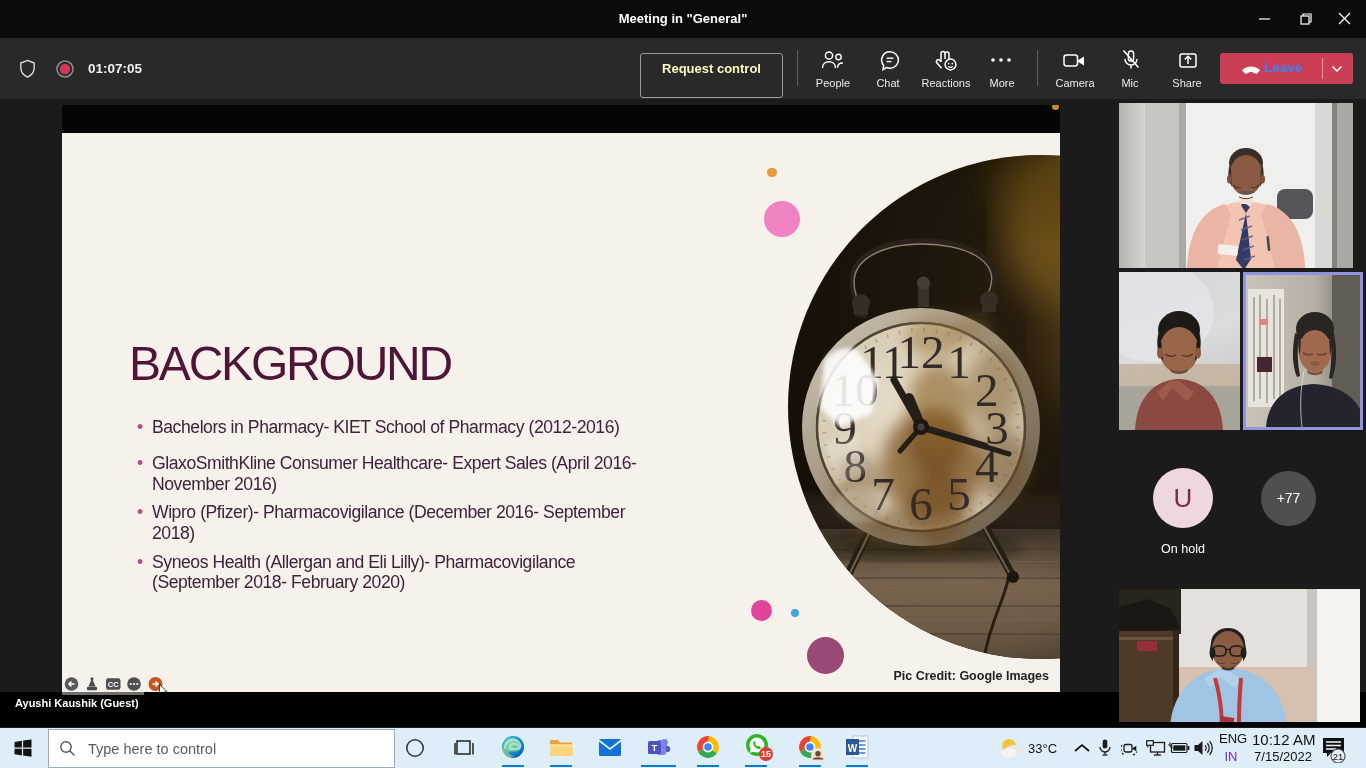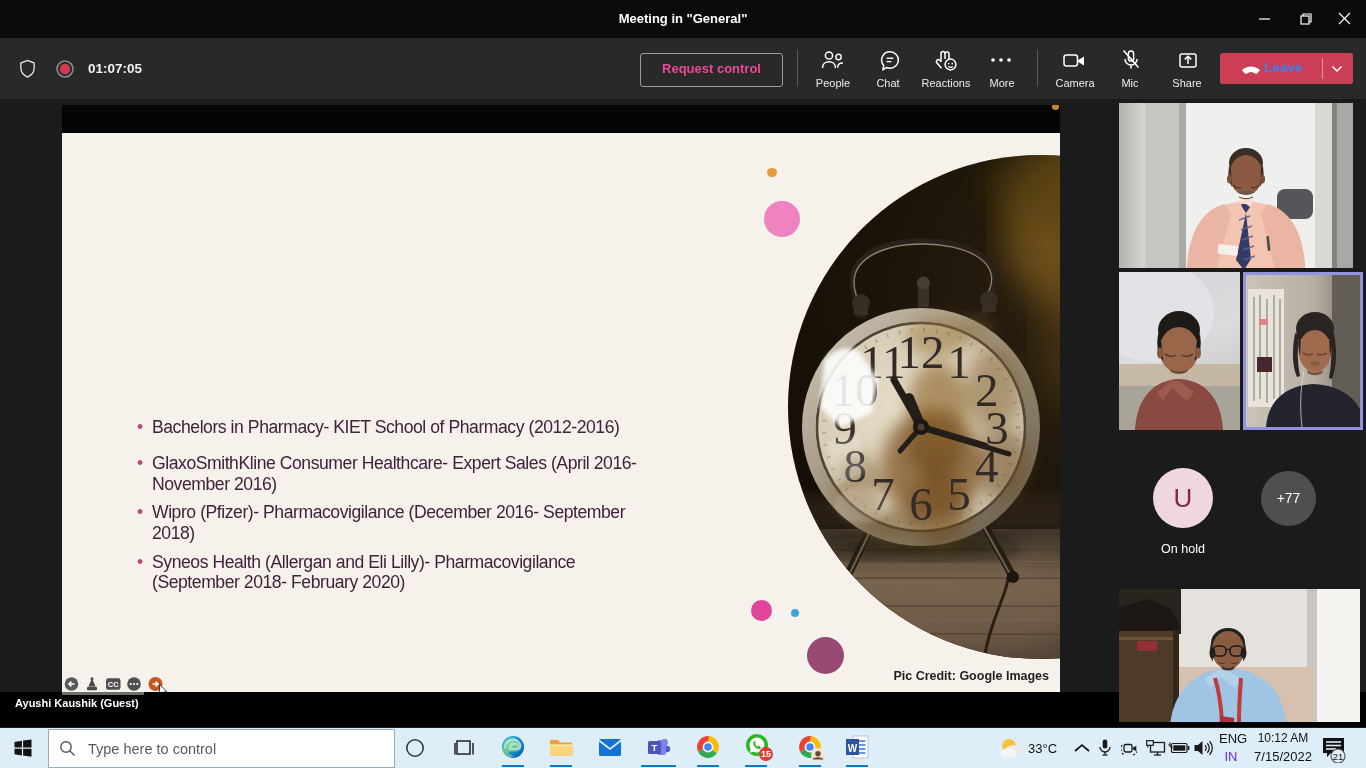--- a/index.html
+++ b/index.html
@@ -39,22 +39,22 @@
   <svg class="abs" style="left:18px;top:21px" width="19" height="20" viewBox="0 0 20 21">
     <path d="M10,1.5 L17,4.2 V9.5 c0,4.8-3.2,7.8-7,9.6 C6.2,17.3 3,14.3 3,9.5 V4.2 Z" fill="none" stroke="#e2e2e2" stroke-width="1.4"></path>
   </svg>
 
   <svg class="abs" style="left:55px;top:21px" width="20" height="20" viewBox="0 0 20 20">
     <circle cx="10" cy="10" r="8" fill="none" stroke="#8a8a8a" stroke-width="1.6"></circle>
     <circle cx="10" cy="10" r="5.2" fill="#d13a52"></circle>
   </svg>
   <div class="abs" style="left:88px;top:23px;color:#f0f0f0;font-size:13.5px;font-weight:600;">01:07:05</div>
 
-  <div class="abs" style="left:640px;top:15px;width:143px;height:34px;border:1px solid #9a9a9a;border-radius:3px;
-       color:#ec4899;font-size:13px;font-weight:700;text-align:center;line-height:29px;">Request control</div>
+  <div class="abs" style="left:640px;top:15px;width:143px;height:45px;border:1px solid #9a9a9a;border-radius:3px;
+       color:#fef9c3;font-size:13px;font-weight:700;text-align:center;line-height:29px;">Request control</div>
 
   <div class="vsep" style="left:797px;top:12px;"></div>
   <div class="vsep" style="left:1037px;top:12px;"></div>
 
   <svg class="abs" style="left:820px;top:11px" width="26" height="24" viewBox="0 0 26 24">
     <circle cx="9" cy="6.5" r="3.6" fill="none" stroke="#fff" stroke-width="1.5"></circle>
     <path d="M2.5,19 c0-4 3-6.2 6.5-6.2 s6.5,2.2 6.5,6.2" fill="none" stroke="#fff" stroke-width="1.5"></path>
     <circle cx="18.5" cy="8" r="2.7" fill="none" stroke="#fff" stroke-width="1.4"></circle>
     <path d="M17.5,18.6 c.3-3.4 2.3-5 5.5-4.6" fill="none" stroke="#fff" stroke-width="1.4"></path>
   </svg>
@@ -236,20 +236,21 @@
 </g>
 </svg></div>
 
     <div class="dot" style="left:990.2px;top:-2.2px;width:7px;height:7px;background:#c8862e;"></div>
     <div class="dot" style="left:705.4px;top:63.3px;width:9.2px;height:9.2px;background:#e29b38;"></div>
     <div class="dot" style="left:701.7px;top:95.7px;width:36.6px;height:36.6px;background:#ef82c0;"></div>
     <div class="dot" style="left:689px;top:494.5px;width:21px;height:21px;background:#e0459b;"></div>
     <div class="dot" style="left:728.8px;top:503.7px;width:8.4px;height:8.4px;background:#3ba6dd;"></div>
     <div class="dot" style="left:744.5px;top:532.2px;width:37px;height:37px;background:#984a74;"></div>
 
+    <div class="abs" style="left:67px;top:231px;color:#4e1537;font-size:48px;letter-spacing:-2.2px;">BACKGROUND</div>
     <div id="bullets" class="abs" style="left:75px;top:0px;width:600px;color:#40233a;font-size:17.6px;letter-spacing:-0.45px;line-height:20.6px;white-space:nowrap;">
       <div class="abs" style="left:0;top:312px;padding-left:15px;"><span style="position:absolute;left:0;color:#b5487d;">•</span>Bachelors in Pharmacy- KIET School of Pharmacy (2012-2016)</div>
       <div class="abs" style="left:0;top:348px;padding-left:15px;"><span style="position:absolute;left:0;color:#b5487d;">•</span>GlaxoSmithKline Consumer Healthcare- Expert Sales (April 2016-<br>November 2016)</div>
       <div class="abs" style="left:0;top:397px;padding-left:15px;"><span style="position:absolute;left:0;color:#b5487d;">•</span>Wipro (Pfizer)- Pharmacovigilance (December 2016- September<br>2018)</div>
       <div class="abs" style="left:0;top:446.5px;padding-left:15px;"><span style="position:absolute;left:0;color:#b5487d;">•</span>Syneos Health (Allergan and Eli Lilly)- Pharmacovigilance<br>(September 2018- February 2020)</div>
     </div>
 
     <div class="abs" style="left:657px;top:564px;width:330px;text-align:right;color:#1f1f1f;font-size:12.5px;font-weight:700;">Pic Credit: Google Images</div>
 
     <svg class="abs" style="left:0px;top:571px" width="120" height="16" viewBox="0 0 120 16">
@@ -543,21 +544,21 @@
 <rect x="5.3" y="3.3" width="12" height="5.4" fill="#1a1a1a"></rect>
 <path d="M2,0.5 v2.5 h-1.8 M2,3 a2.6,2.6 0 0 0 2.6,2.6" fill="none" stroke="#1a1a1a" stroke-width="1.1"></path>
 </svg>
 
 <svg class="abs" style="left:1193px;top:12px" width="20" height="16" viewBox="0 0 20 16">
 <path d="M1.5,5 h3.5 l4.5,-4 v14 L5,11 H1.5 Z" fill="#1a1a1a"></path>
 <path d="M12,5.2 a4,4 0 0 1 0,5.6 M14.3,3.2 a7,7 0 0 1 0,9.6 M16.6,1.2 a10,10 0 0 1 0,13.6" fill="none" stroke="#1a1a1a" stroke-width="1.3"></path>
 </svg>
 <div class="abs" style="left:1219px;top:3px;width:24px;text-align:center;color:#111;font-size:13px;">ENG</div>
 <div class="abs" style="left:1219px;top:21px;width:24px;text-align:center;color:#6d28d9;font-size:13px;">IN</div>
-<div class="abs" style="left:1252px;top:3px;width:62px;text-align:center;color:#111;font-size:12px;white-space:nowrap;">10:12 AM</div>
+<div class="abs" style="left:1252px;top:3px;width:62px;text-align:center;color:#111;font-size:15px;white-space:nowrap;">10:12 AM</div>
 <div class="abs" style="left:1252px;top:21px;width:62px;text-align:center;color:#111;font-size:13px;white-space:nowrap;">7/15/2022</div>
 
 <svg class="abs" style="left:1322px;top:9px" width="26" height="26" viewBox="0 0 26 26">
 <path d="M1,1 h21 v15 h-13 l-4,4 v-4 h-4 Z" fill="#111"></path>
 <g stroke="#deeef8" stroke-width="1.6">
         <line x1="4" y1="5" x2="19" y2="5"></line>
         <line x1="4" y1="8.5" x2="19" y2="8.5"></line>
         <line x1="4" y1="12" x2="14" y2="12"></line>
       </g>
 <circle cx="16" cy="19" r="7" fill="#e4eef6" stroke="#555" stroke-width="1.2"></circle>

